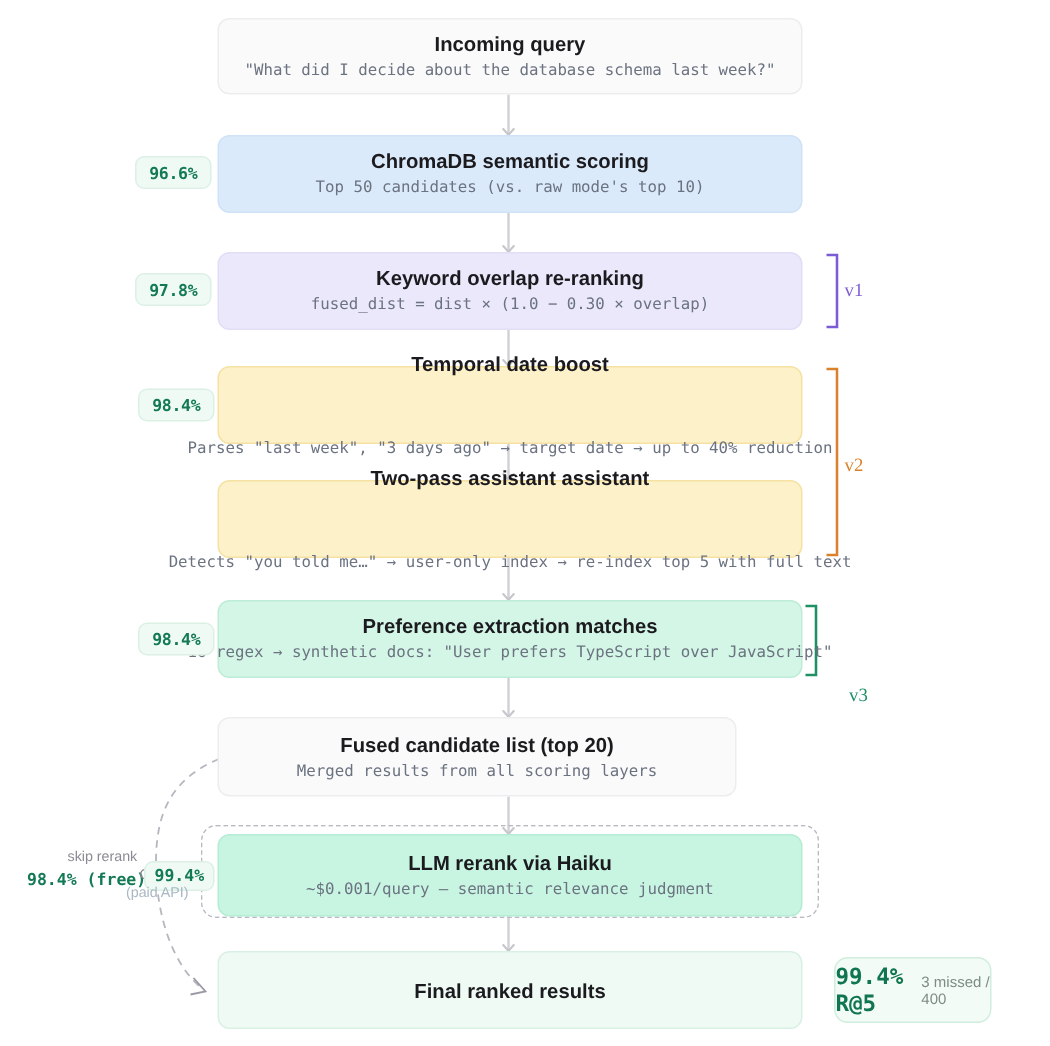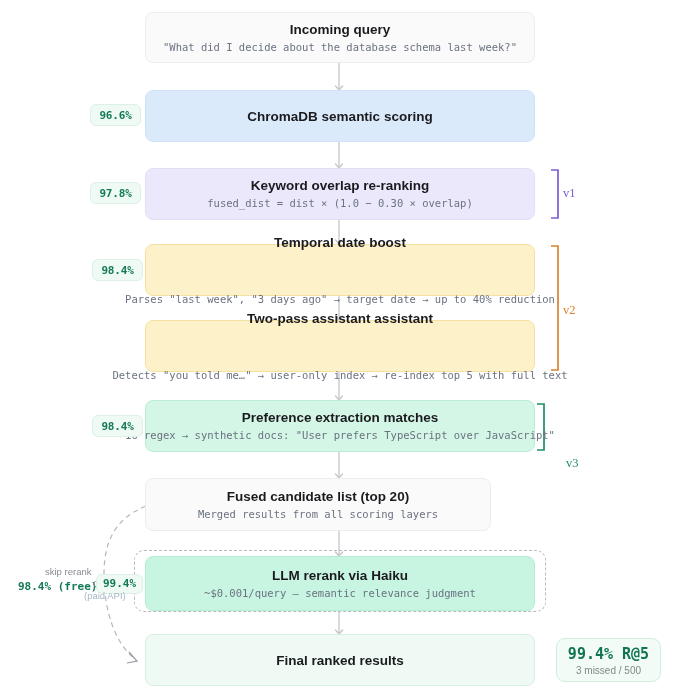--- a/index.html
+++ b/index.html
@@ -86,21 +86,21 @@
     background:#effaf4;border:1px solid #dcf0e6;border-radius:6px;
     padding:2px 6px 3px 6px;
     font-family:"DejaVu Sans Mono", monospace;
     font-size:11px;font-weight:bold;color:#137a54;
   }
 
   
   .metric{
     position:absolute;box-sizing:border-box;
     background:#f2fbf6;border:1px solid #cfeede;border-radius:9px;
-    display:flex;flex-direction:column;align-items:center;justify-content:center;
+    display:flex;flex-direction:row;align-items:center;justify-content:center;
   }
   .metric .m-main{
     font-family:"DejaVu Sans Mono", monospace;
     font-size:15px;font-weight:bold;color:#10764f;letter-spacing:0px;
   }
   .metric .m-sub{
     font-family:"Liberation Sans", sans-serif;
     font-size:10px;color:#7d8c85;margin-top:2px;
   }
 
@@ -152,20 +152,21 @@
 
   <div class="optional-wrap" style="left:134px;top:550px;width:412px;height:62px;"></div>
 
   <div class="node n-plain" style="left:145px;top:12px;width:390px;height:51px;">
     <div class="title">Incoming query</div>
     <div class="sub">"What did I decide about the database schema last week?"</div>
   </div>
 
   <div class="node n-blue" style="left:145px;top:90px;width:390px;height:52px;">
     <div class="title">ChromaDB semantic scoring</div>
+    <div class="sub">Top 50 candidates (vs. raw mode's top 10)</div>
   </div>
 
   <div class="node n-purple" style="left:145px;top:168px;width:390px;height:52px;">
     <div class="title">Keyword overlap re-ranking</div>
     <div class="sub">fused_dist = dist × (1.0 − 0.30 × overlap)</div>
   </div>
 
   <div class="node n-yellow overflow-line" style="left:145px;top:244px;width:390px;height:52px;">
     <div class="title">Temporal date boost</div>
     <div class="sub">Parses "last week", "3 days ago" → target date → up to 40% reduction</div>
@@ -213,16 +214,16 @@
   <div class="vlabel v3" style="left:566px;top:420px;margin-top:36px;">v3</div>
 
   <div class="ann ann-skip" style="left:45px;top:566px;">skip rerank</div>
   <div class="ann ann-free" style="left:18px;top:580px;">98.4% (free)</div>
   <div class="ann ann-or" style="left:93px;top:578px;">OR</div>
   <div class="ann-994" style="left:96px;top:574px;">99.4%</div>
   <div class="ann ann-paid" style="left:84px;top:590px;">(paid API)</div>
 
   <div class="metric" style="left:556px;top:638px;width:105px;height:44px;">
     <div class="m-main">99.4%  R@5</div>
-    <div class="m-sub">3 missed / 500</div>
+    <div class="m-sub">3 missed / 400</div>
   </div>
 
 </div>
 
 </body></html>

